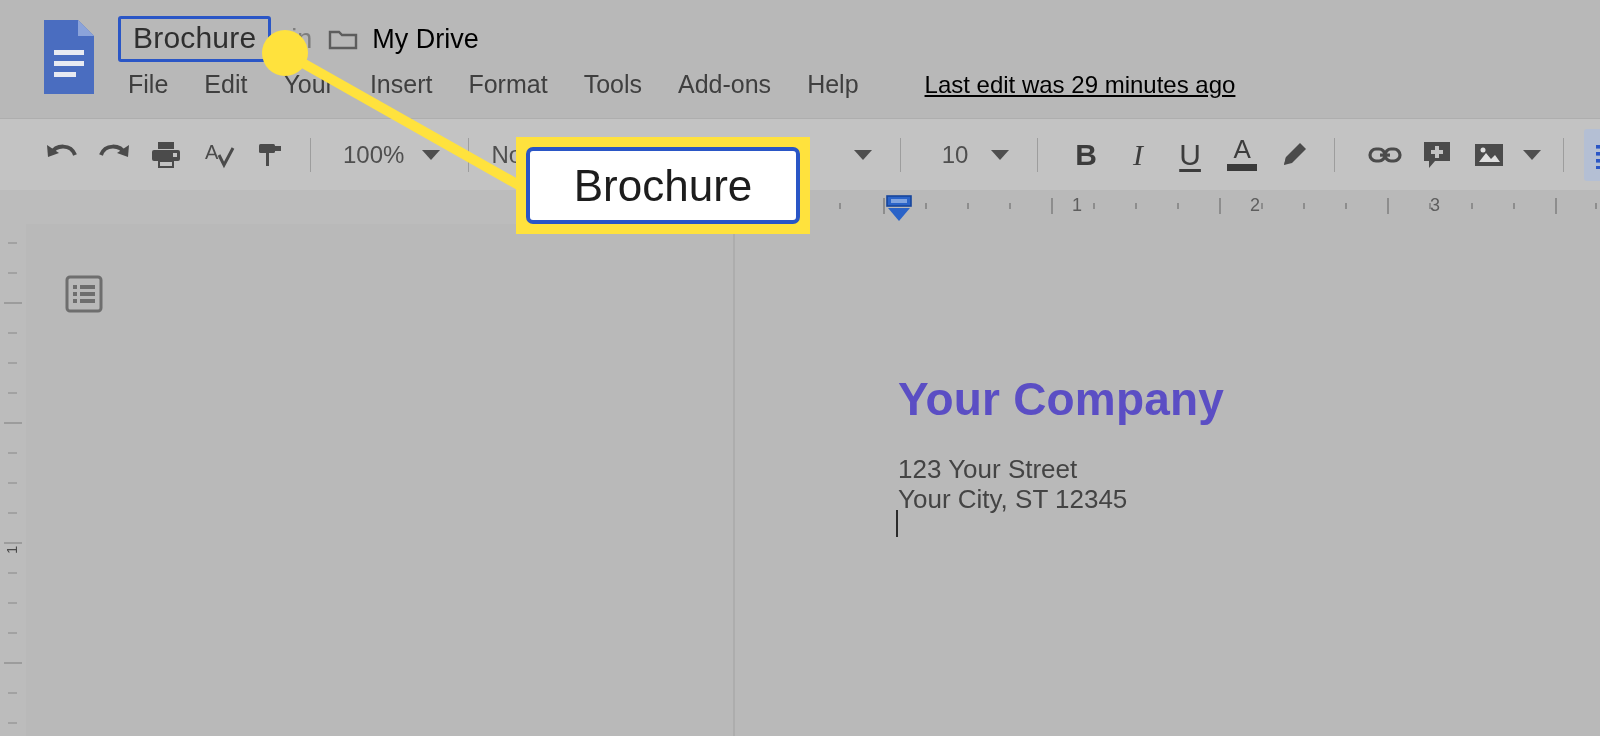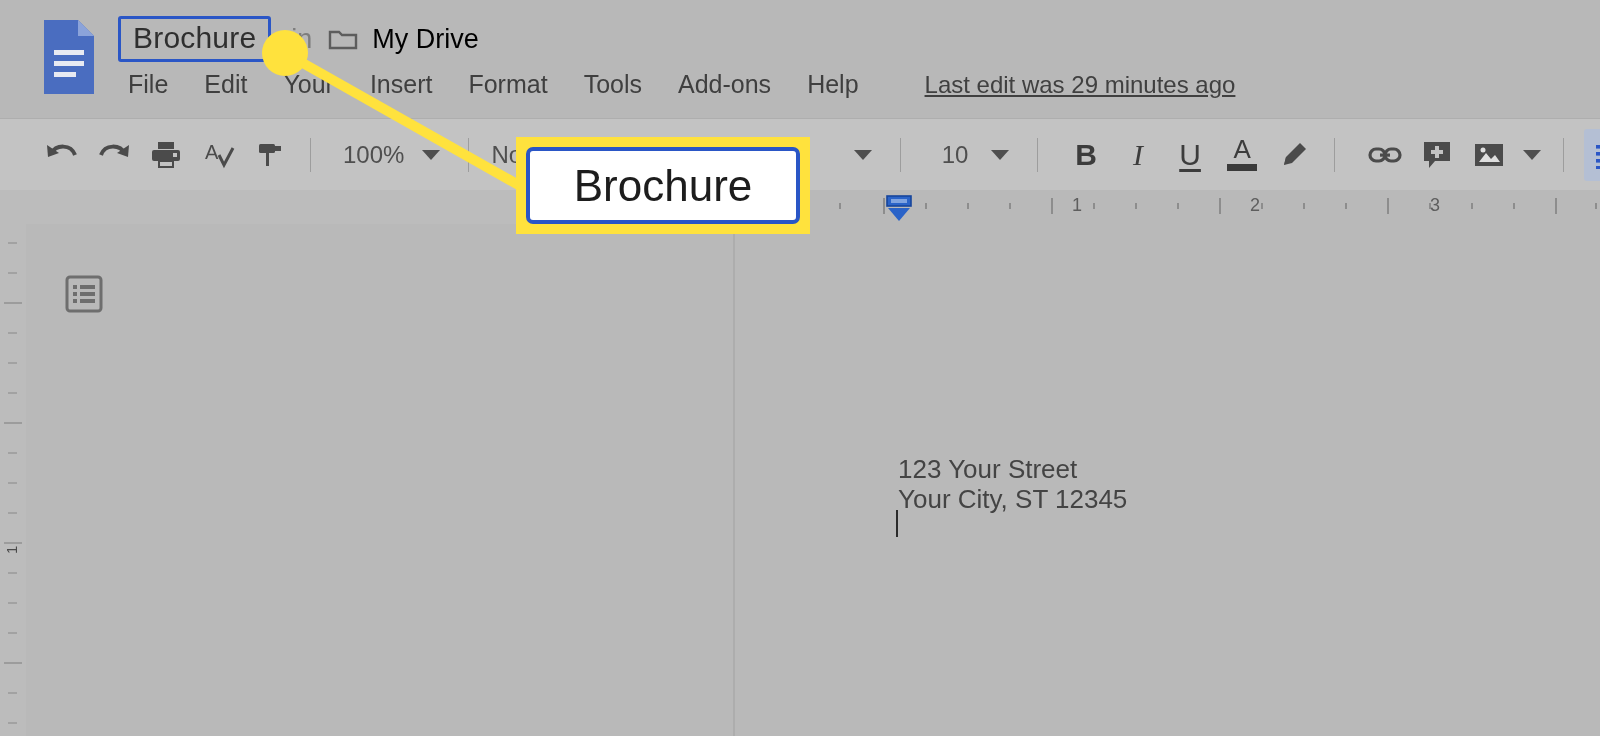--- a/index.html
+++ b/index.html
@@ -45,21 +45,21 @@
 
   
   .menubar {
     position: absolute; left: 128px; top: 70px;
     display: flex; align-items: center; gap: 0;
     font-size: 25px; color: #3f3f3f;
   }
   .menu-item { padding: 0 18px; cursor: default; }
   .menu-item:first-child { padding-left: 0; }
   .last-edit {
-    margin-left: 48px; font-size: 24px; color: #404040;
+    margin-left: 48px; font-size: 24px; color: #000000;
     text-decoration: underline; cursor: pointer;
   }
 
   
   .toolbar {
     position: absolute; left: 0; top: 118px; width: 1600px; height: 72px;
     background: #c3c3c3;
     border-top: 1px solid #aeaeae;
     display: flex; align-items: center;
   }
@@ -431,20 +431,21 @@
         <rect x="3" y="3" width="34" height="34" rx="3" fill="none" stroke="#6e6e6e" stroke-width="3"></rect>
         <rect x="9" y="11" width="4" height="4" fill="#6e6e6e"></rect>
         <rect x="9" y="18" width="4" height="4" fill="#6e6e6e"></rect>
         <rect x="9" y="25" width="4" height="4" fill="#6e6e6e"></rect>
         <rect x="16" y="11" width="15" height="4" fill="#6e6e6e"></rect>
         <rect x="16" y="18" width="15" height="4" fill="#6e6e6e"></rect>
         <rect x="16" y="25" width="15" height="4" fill="#6e6e6e"></rect>
       </svg>
     </div>
 
+    <div class="doc-company">Your Company</div>
 
     <div class="doc-addr">
       <div>123 Your Street</div>
       <div>Your City, ST 12345</div>
     </div>
     <div class="doc-caret"></div>
 
   </div>
 
   <svg class="callout-line">

